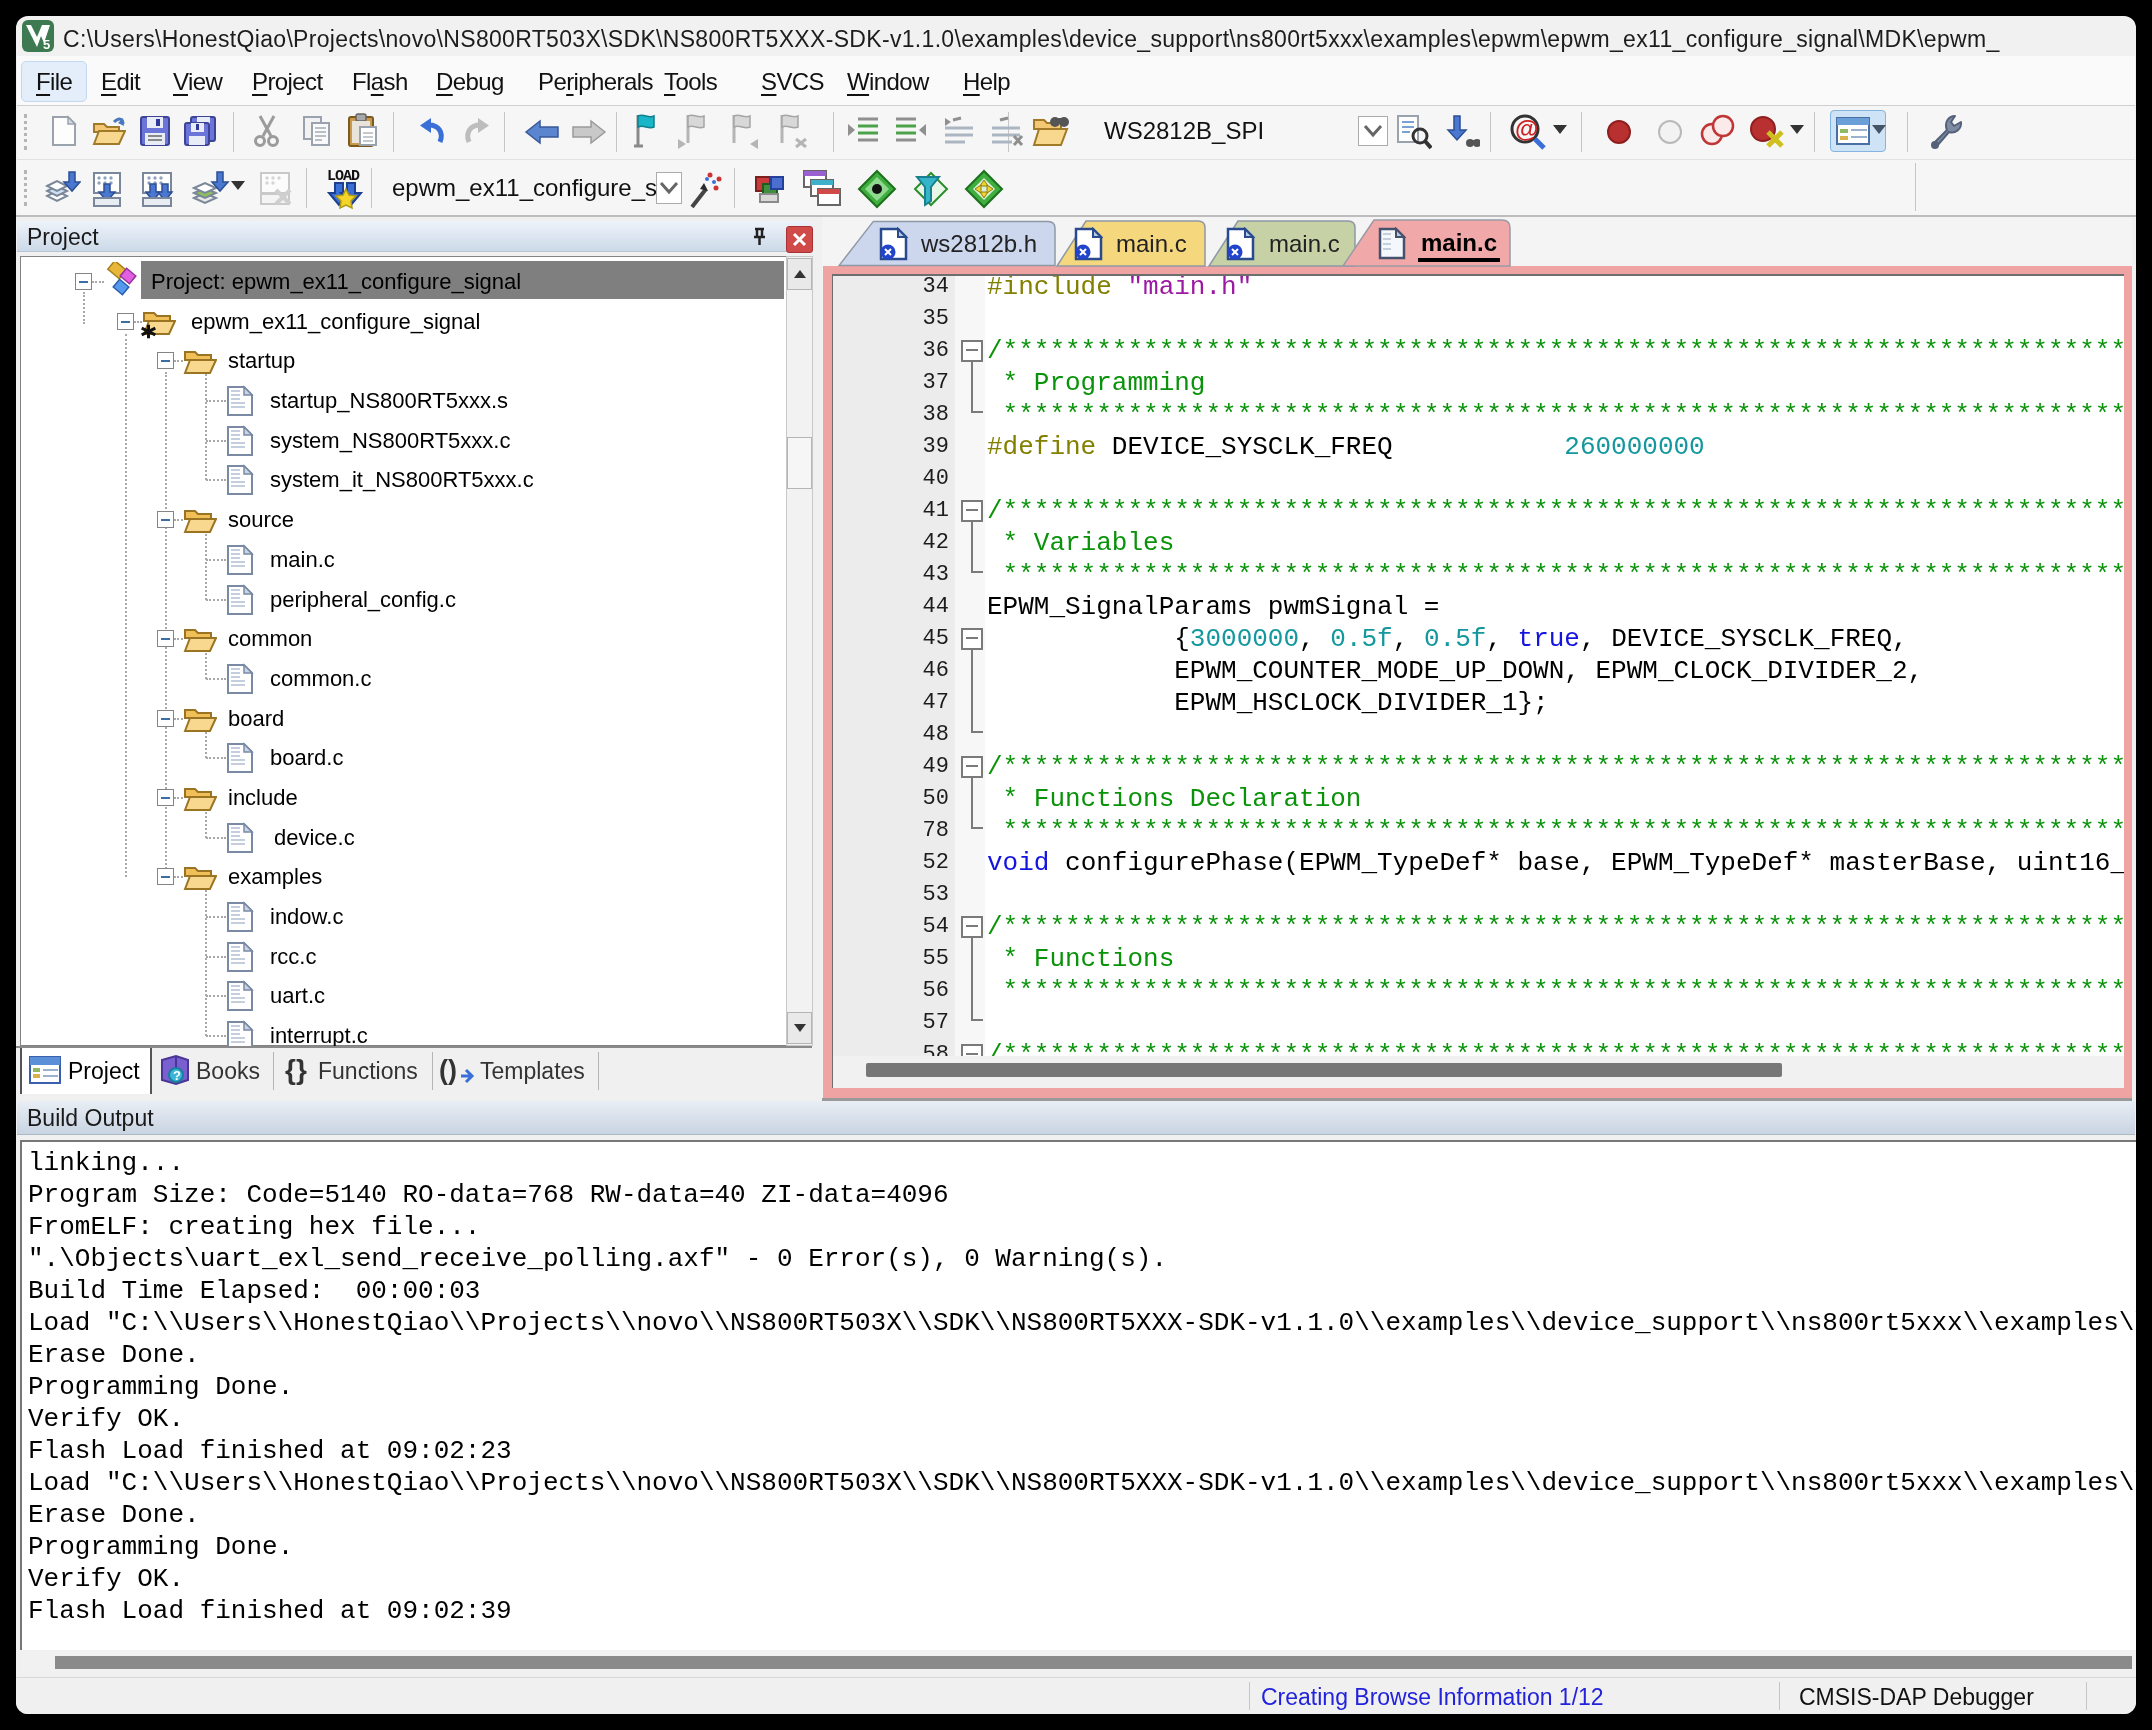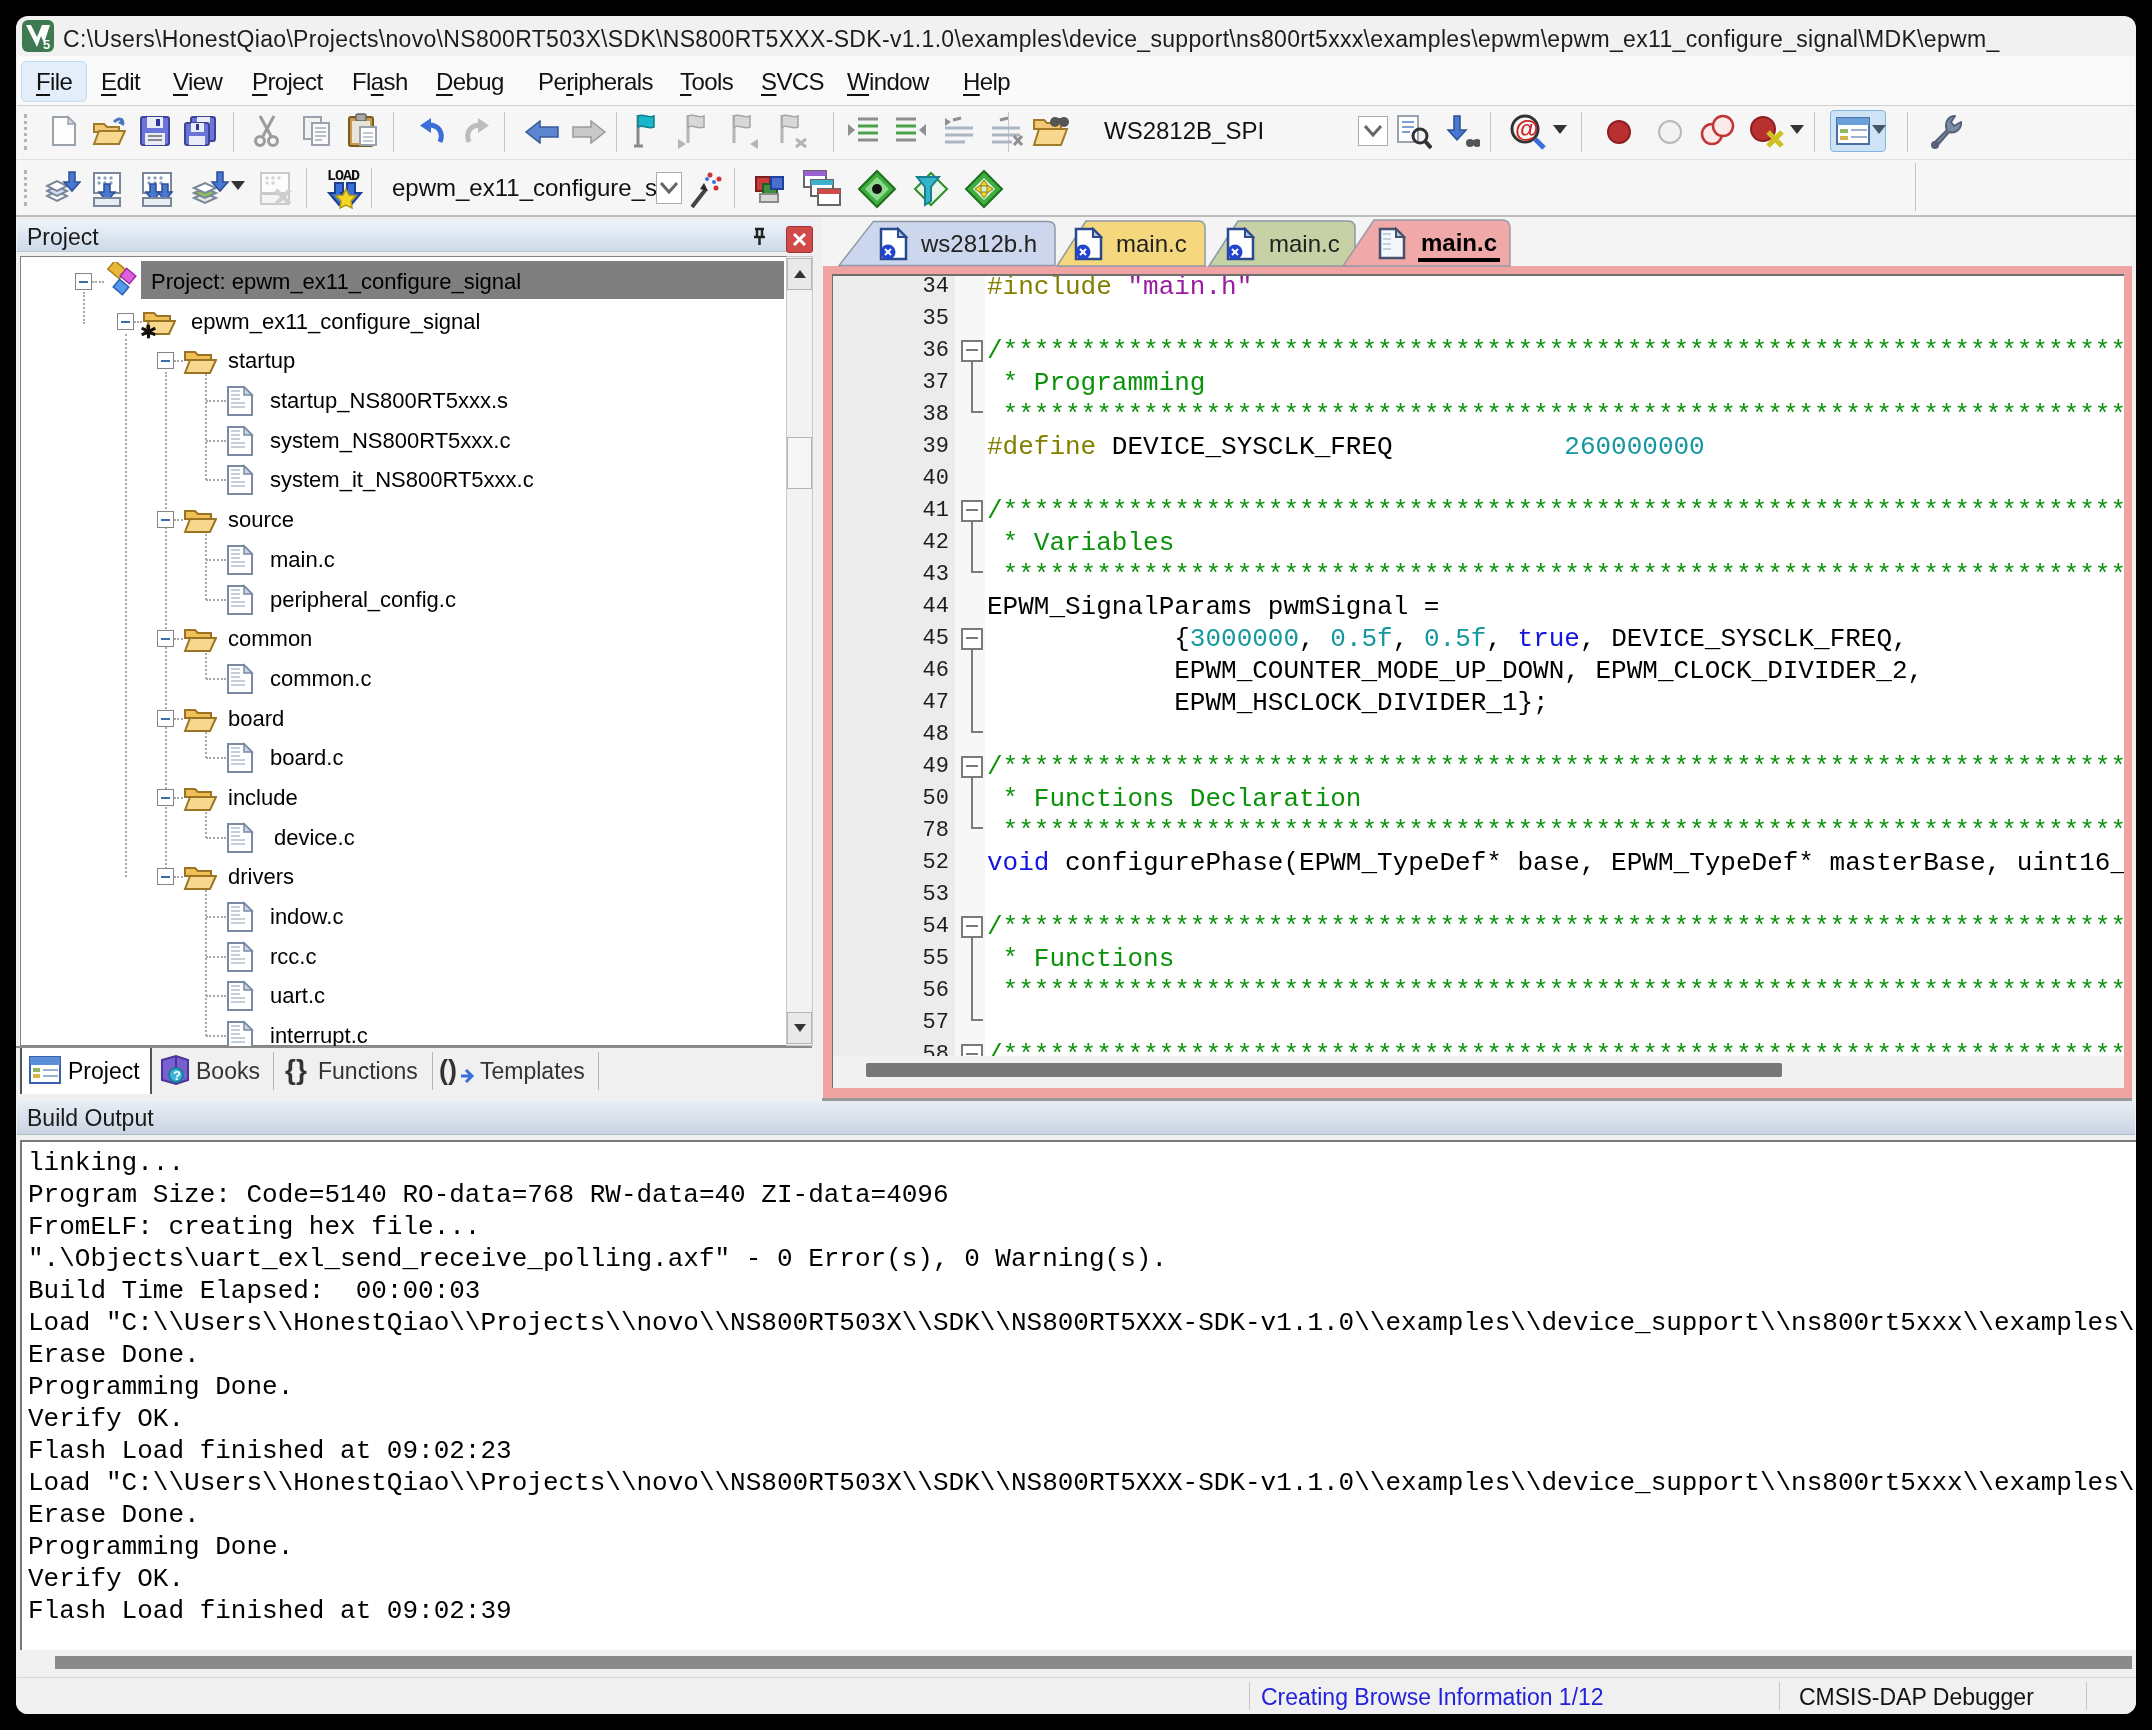--- a/index.html
+++ b/index.html
@@ -37,21 +37,21 @@
 <div class="t" style="left:63px;top:24px;font-size:23px;letter-spacing:0.32px;line-height:30px;color:#1c1c1c">C:\Users\HonestQiao\Projects\novo\NS800RT503X\SDK\NS800RT5XXX-SDK-v1.1.0\examples\device_support\ns800rt5xxx\examples\epwm\epwm_ex11_configure_signal\MDK\epwm_</div>
 
 <div class="a" style="left:21px;top:61px;width:66px;height:41px;background:#e4eefb;border:1px solid #c3d9f2;border-radius:5px"></div>
 <div class="menu-it" style="left:36px"><u>F</u>ile</div>
 <div class="menu-it" style="left:101px"><u>E</u>dit</div>
 <div class="menu-it" style="left:173px"><u>V</u>iew</div>
 <div class="menu-it" style="left:252px"><u>P</u>roject</div>
 <div class="menu-it" style="left:352px">Fl<u>a</u>sh</div>
 <div class="menu-it" style="left:436px"><u>D</u>ebug</div>
 <div class="menu-it" style="left:538px">Pe<u>r</u>ipherals</div>
-<div class="menu-it" style="left:680px"><u>T</u>ools</div>
+<div class="menu-it" style="left:664px"><u>T</u>ools</div>
 <div class="menu-it" style="left:761px"><u>S</u>VCS</div>
 <div class="menu-it" style="left:847px"><u>W</u>indow</div>
 <div class="menu-it" style="left:963px"><u>H</u>elp</div>
 <div class="a" style="left:17px;top:105px;width:2118px;height:1px;background:#cfcfcf"></div>
 
 <div class="a" style="left:24px;top:114px;width:3px;height:36px;border-left:3px dotted #b5b5b5"></div>
 <div class="a" style="left:24px;top:170px;width:3px;height:36px;border-left:3px dotted #b5b5b5"></div>
 <div class="vsep1" style="left:233px"></div>
 <div class="vsep1" style="left:393px"></div>
 <div class="vsep1" style="left:504px"></div>
@@ -531,21 +531,21 @@
     <path d="M18 2 l8 8 h-8 z" fill="#c9d4e4" stroke="#7a8aa5" stroke-width="1.5"></path>
     <path d="M5 6 h9 M5 10 h9 M5 14 h9 M5 18 h14 M5 22 h14" stroke="#c5cedd" stroke-width="2"></path>
   </svg>
 <div class="tree-t" style="left:274px;top:823px">device.c</div>
 <div class="ebox" style="left:157px;top:868px"></div>
 <div class="doth" style="left:174px;top:876px;width:9px"></div>
 <svg class="a" style="left:183px;top:863px" width="34" height="28" viewBox="0 0 34 28">
     <path d="M2 5 h10 l3 3 h13 v5 h-26 z" fill="#f0bf58" stroke="#9a7422" stroke-width="2"></path>
     <path d="M2 26 l5 -13 h26 l-6 13 z" fill="#f8d88f" stroke="#9a7422" stroke-width="2"></path>
   </svg>
-<div class="tree-t" style="left:228px;top:862px">drivers</div>
+<div class="tree-t" style="left:228px;top:862px">examples</div>
 <div class="doth" style="left:206px;top:916px;width:20px"></div>
 <svg class="a" style="left:226px;top:901px" width="28" height="32" viewBox="0 0 28 32">
     <path d="M2 2 h16 l8 8 v20 h-24 z" fill="#fff" stroke="#7a8aa5" stroke-width="2"></path>
     <path d="M18 2 l8 8 h-8 z" fill="#c9d4e4" stroke="#7a8aa5" stroke-width="1.5"></path>
     <path d="M5 6 h9 M5 10 h9 M5 14 h9 M5 18 h14 M5 22 h14" stroke="#c5cedd" stroke-width="2"></path>
   </svg>
 <div class="tree-t" style="left:270px;top:902px">indow.c</div>
 <div class="doth" style="left:206px;top:956px;width:20px"></div>
 <svg class="a" style="left:226px;top:941px" width="28" height="32" viewBox="0 0 28 32">
     <path d="M2 2 h16 l8 8 v20 h-24 z" fill="#fff" stroke="#7a8aa5" stroke-width="2"></path>

